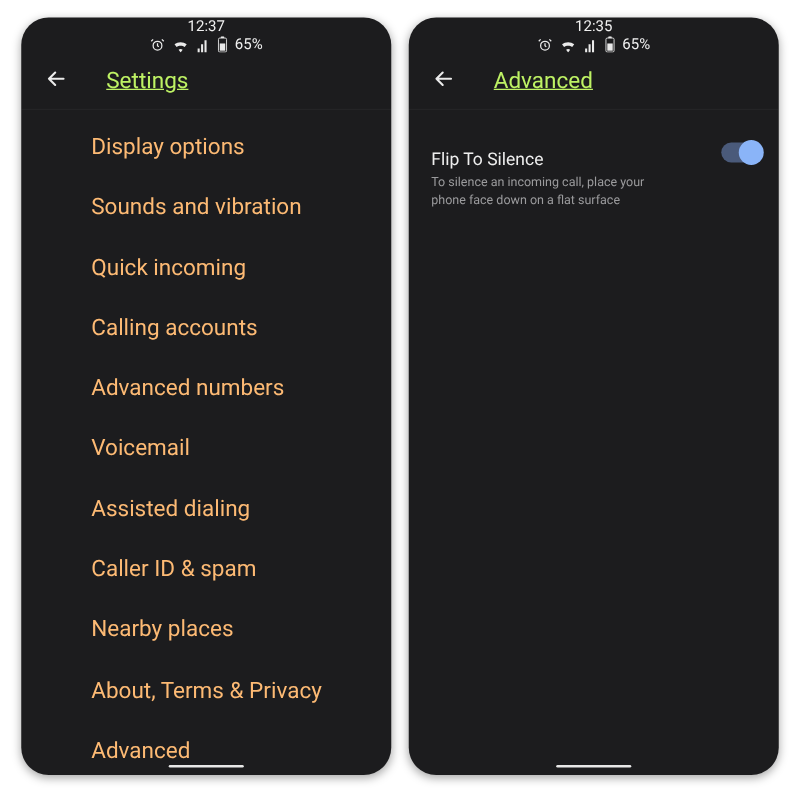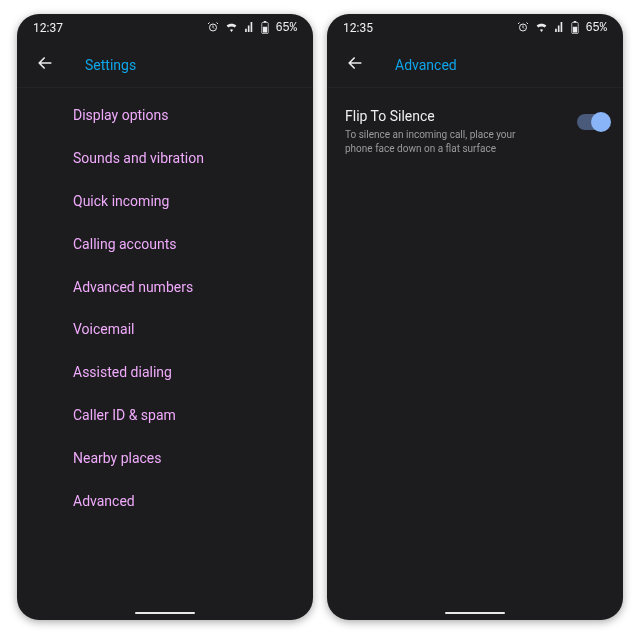--- a/index.html
+++ b/index.html
@@ -27,59 +27,61 @@
     color: #e6e6e6;
   }
   .statusbar {
     height: 28px;
     display: flex;
     align-items: center;
     justify-content: space-between;
     padding: 0 16px;
     font-size: 12px;
     color: #f0f0f0;
-  }
-  .status-right { display: flex; align-items: flex-start; gap: 6px; font-family: Liberation Mono, monospace; }
+    flex-direction: column;
+  }
+  .status-right { display: flex; align-items: flex-end; gap: 6px; }
   .status-right svg { display: block; }
   .appbar {
     height: 46px;
     display: flex;
     align-items: center;
     padding: 0 6px 0 10px;
     gap: 22px;
     border-bottom: 1px solid rgba(255,255,255,0.04);
   }
   .appbar .title {
-    font-size: 14px;
+    font-size: 18px;
     font-weight: 400;
-    color: #0ea5e9;
+    color: #bef264;
+    text-decoration: underline;
   }
   .back-btn {
     width: 36px; height: 36px;
     display: flex; align-items: center; justify-content: center;
     border-radius: 50%;
   }
   .list {
     flex: 1;
     overflow: hidden;
     padding-top: 6px;
   }
   .list-item {
     padding: 12px 30px 12px 56px;
-    font-size: 14px;
-    color: #f0abfc;
+    font-size: 18px;
+    color: #fdba74;
     line-height: 1.35;
   }
   .setting-row {
     padding: 14px 14px 14px 18px;
     display: flex;
     align-items: flex-start;
     gap: 10px;
   }
-  .setting-text { flex: 1; }
+  .setting-text { flex: 1; margin-top: 12px; }
   .setting-title {
     font-size: 14px;
     color: #eeeeee;
     margin-bottom: 4px;
   }
   .setting-desc {
     font-size: 10px;
     color: #9b9b9d;
     line-height: 1.35;
     max-width: 200px;
@@ -157,20 +159,21 @@
   <div class="list">
     <div class="list-item">Display options</div>
     <div class="list-item">Sounds and vibration</div>
     <div class="list-item">Quick incoming</div>
     <div class="list-item">Calling accounts</div>
     <div class="list-item">Advanced numbers</div>
     <div class="list-item">Voicemail</div>
     <div class="list-item">Assisted dialing</div>
     <div class="list-item">Caller ID &amp; spam</div>
     <div class="list-item">Nearby places</div>
+    <div class="list-item">About, Terms &amp; Privacy</div>
     <div class="list-item">Advanced</div>
   </div>
 
   <div class="home-indicator"></div>
 </div>
 
 <div class="phone">
   <div class="statusbar">
     <span>12:35</span>
     <div class="status-right">

